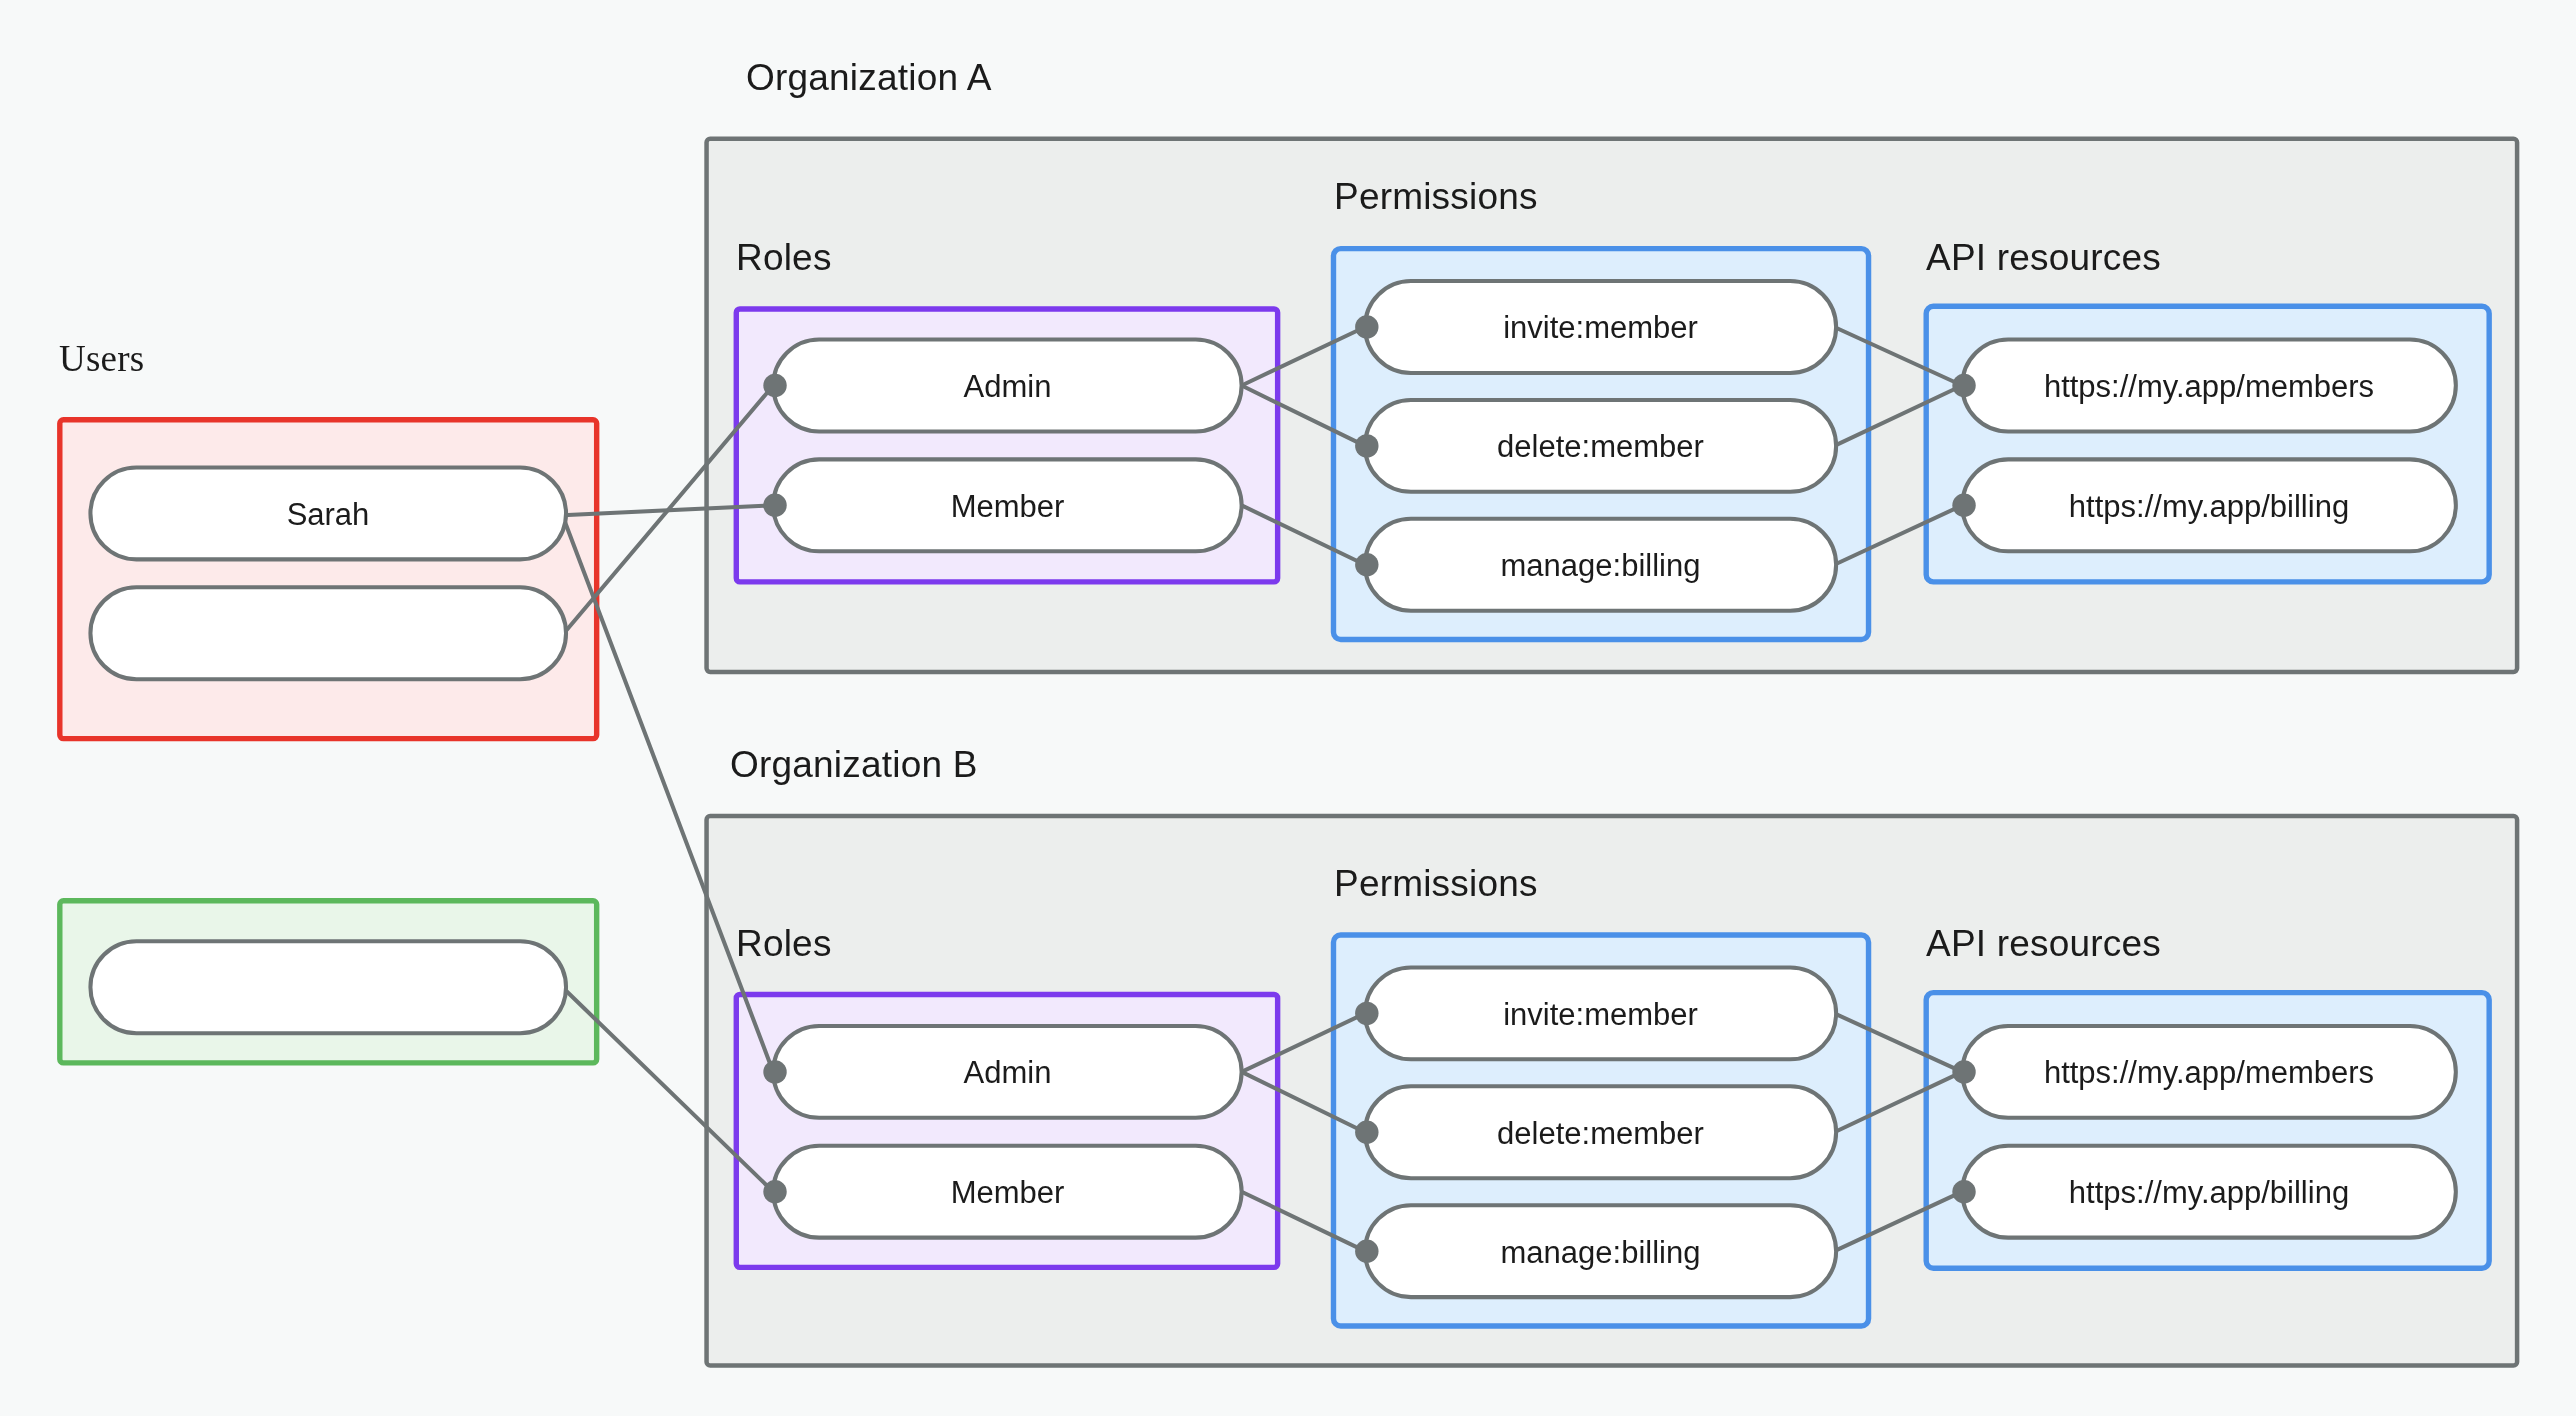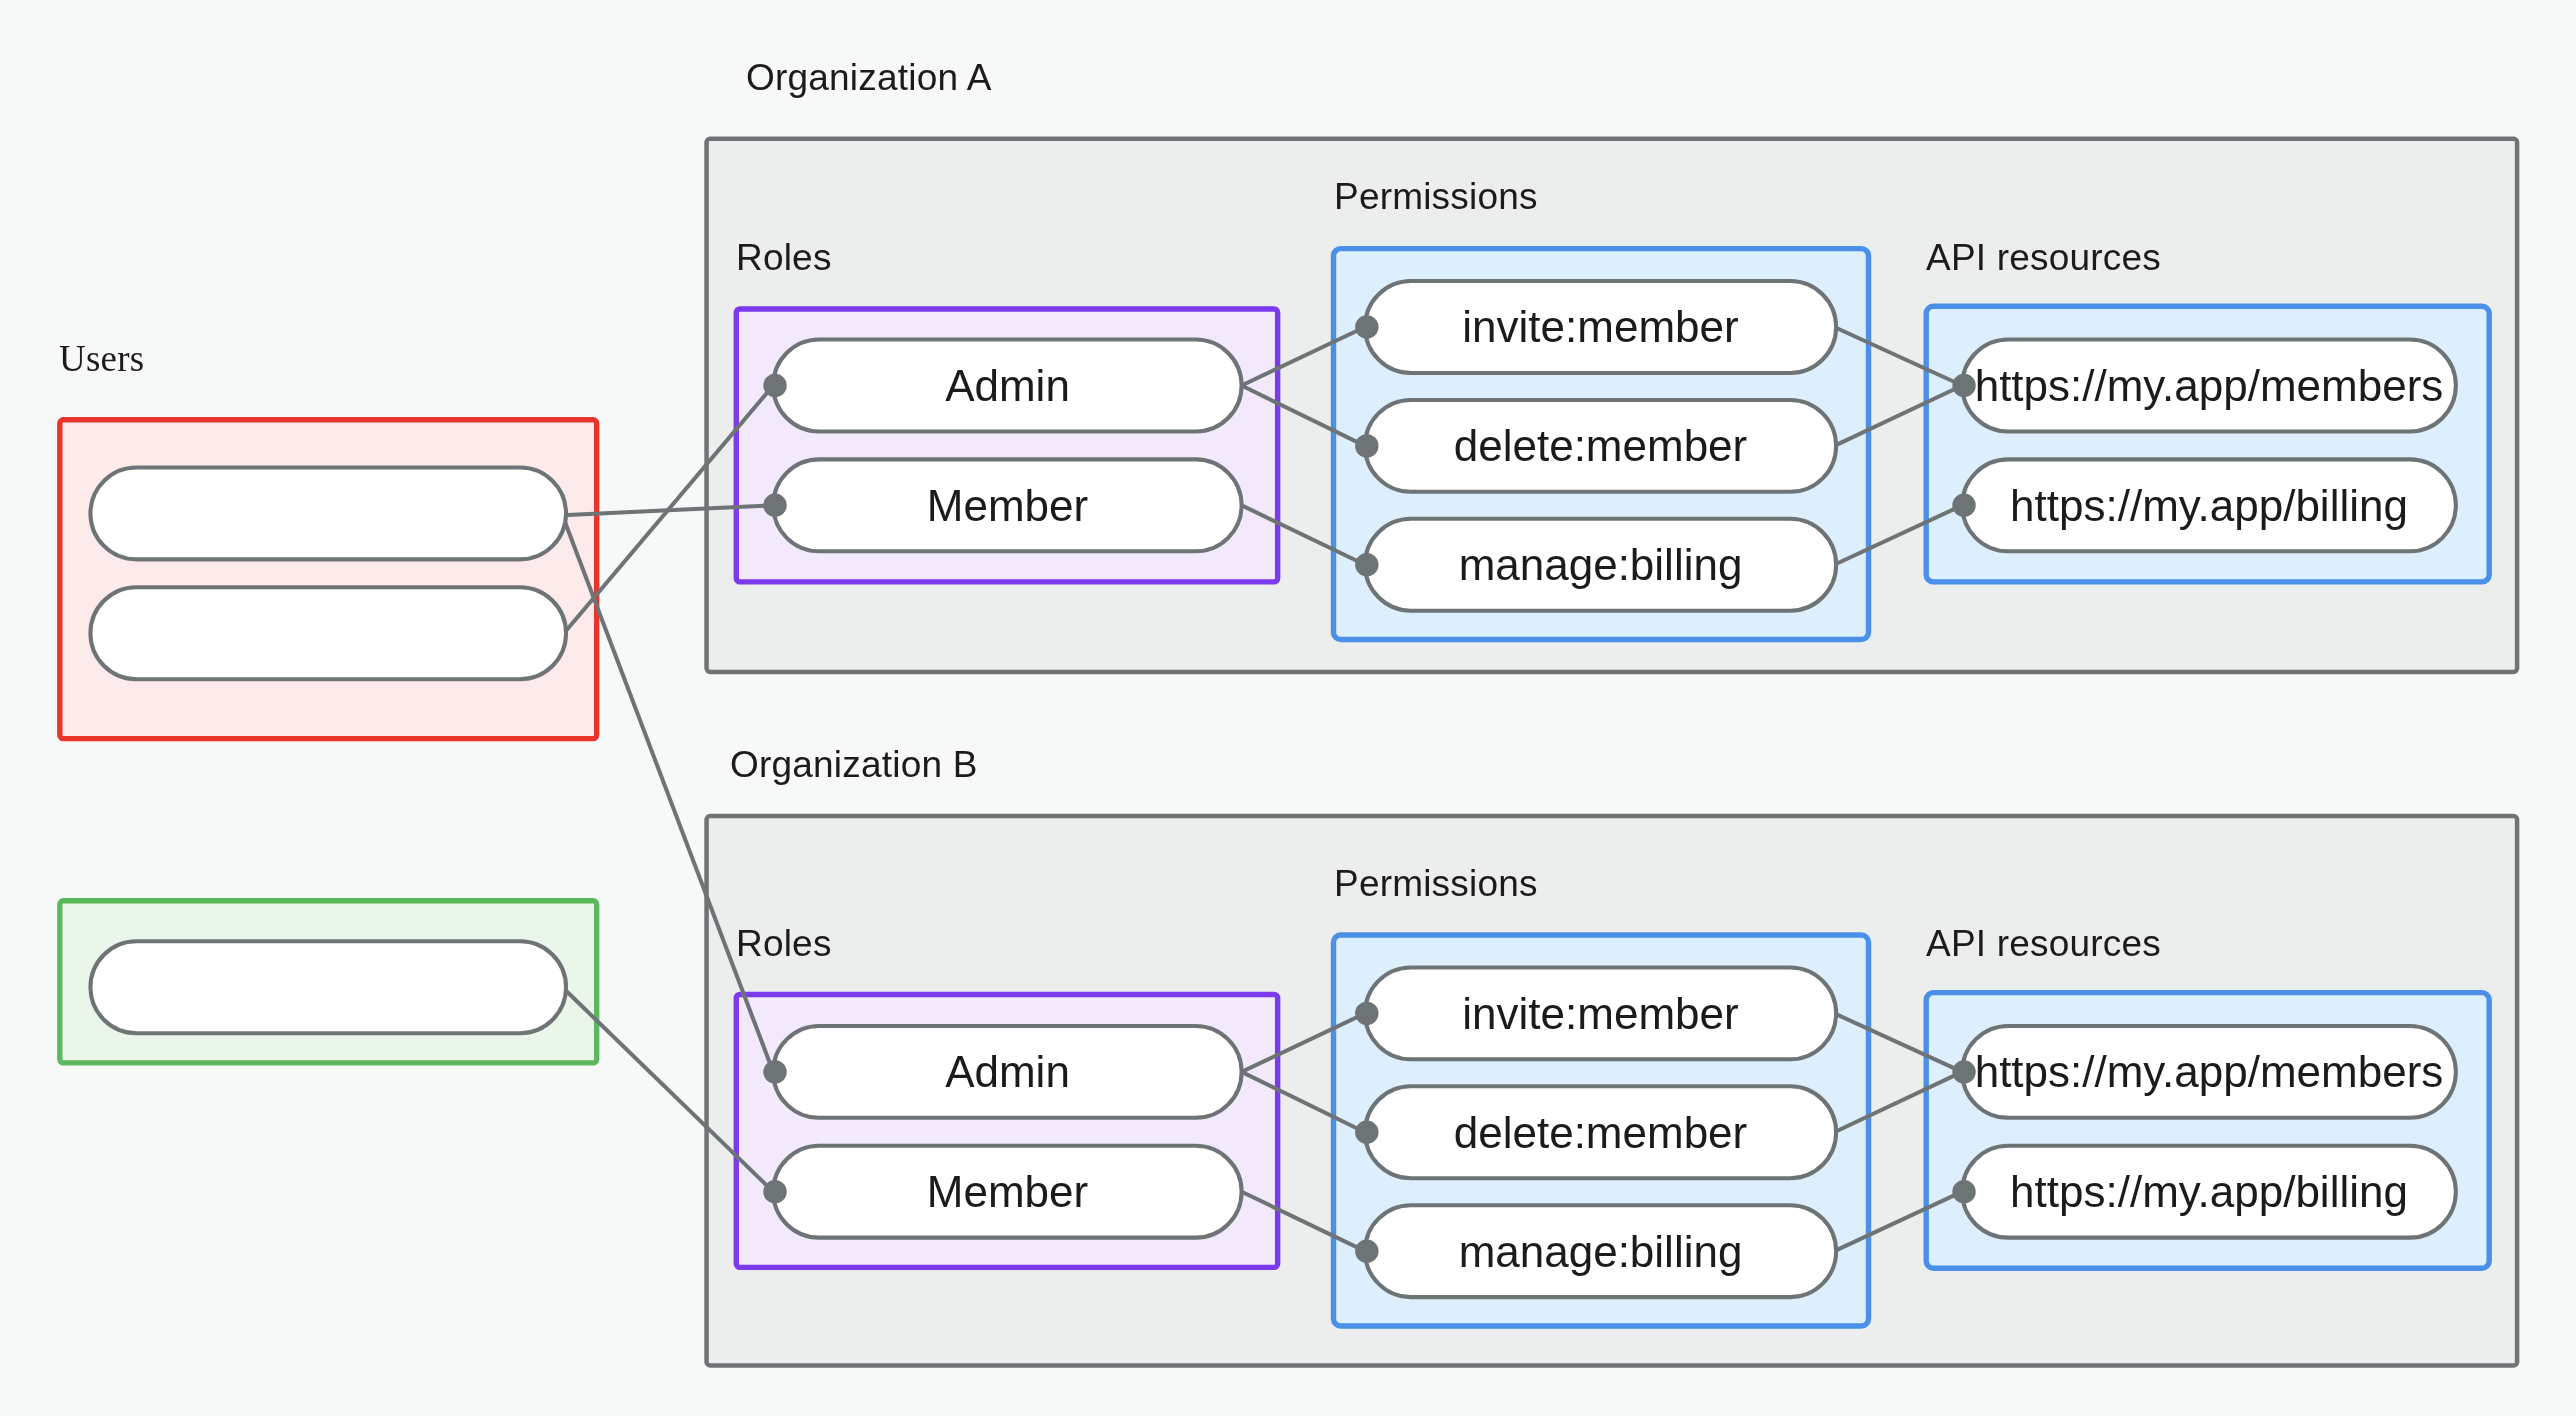--- a/index.html
+++ b/index.html
@@ -7,21 +7,21 @@
     font-family:"Liberation Sans","DejaVu Sans",sans-serif;
     width:2576px;height:1416px;position:relative;overflow:hidden;
   }
   #stage{position:absolute;inset:0;width:2576px;height:1416px;}
   svg.layer{position:absolute;left:0;top:0;width:2576px;height:1416px;}
   .grp-label{
     position:absolute;font-size:37px;color:#1b1b1b;white-space:nowrap;
     letter-spacing:0.2px;line-height:1;
   }
   .node-label{
-    position:absolute;font-size:44px;color:#1b1b1b;white-space:nowrap;
+    position:absolute;font-size:31px;color:#1b1b1b;white-space:nowrap;
     display:flex;align-items:center;justify-content:center;line-height:1;
     pointer-events:none;
   }
 </style>
 </head>
 <body>
 
 <div id="stage">
 
   <svg class="layer" viewBox="0 0 2859 1572">
@@ -134,20 +134,21 @@
   <div class="grp-label" style="left:1926px;top:239px;">API resources</div>
 
   <div class="grp-label" style="left:730px;top:746px;">Organization B</div>
 
   <div class="grp-label" style="left:736px;top:925px;">Roles</div>
 
   <div class="grp-label" style="left:1334px;top:865px;">Permissions</div>
 
   <div class="grp-label" style="left:1926px;top:925px;">API resources</div>
 
+  <div class="node-label" style="left:90px;top:468px;width:476px;height:92px;">Sarah</div>
 
   <div class="node-label" style="left:773px;top:340px;width:469px;height:92px;">Admin</div>
   <div class="node-label" style="left:773px;top:460px;width:469px;height:92px;">Member</div>
 
   <div class="node-label" style="left:1365px;top:281px;width:471px;height:92px;">invite:member</div>
   <div class="node-label" style="left:1365px;top:400px;width:471px;height:92px;">delete:member</div>
   <div class="node-label" style="left:1365px;top:519px;width:471px;height:92px;">manage:billing</div>
 
   <div class="node-label" style="left:1962px;top:340px;width:494px;height:92px;">https://my.app/members</div>
   <div class="node-label" style="left:1962px;top:460px;width:494px;height:92px;">https://my.app/billing</div>

